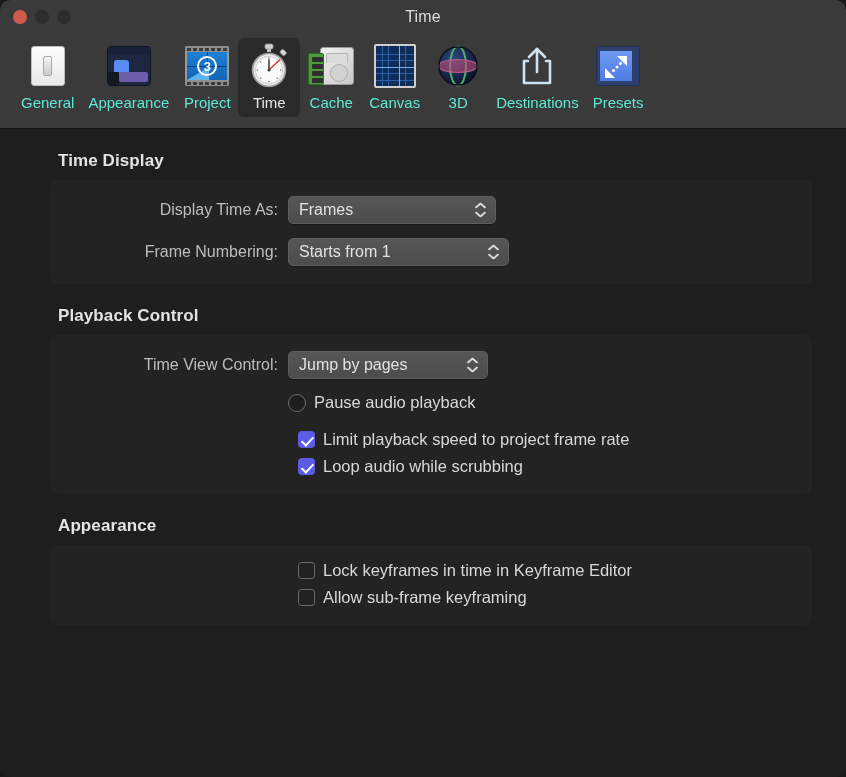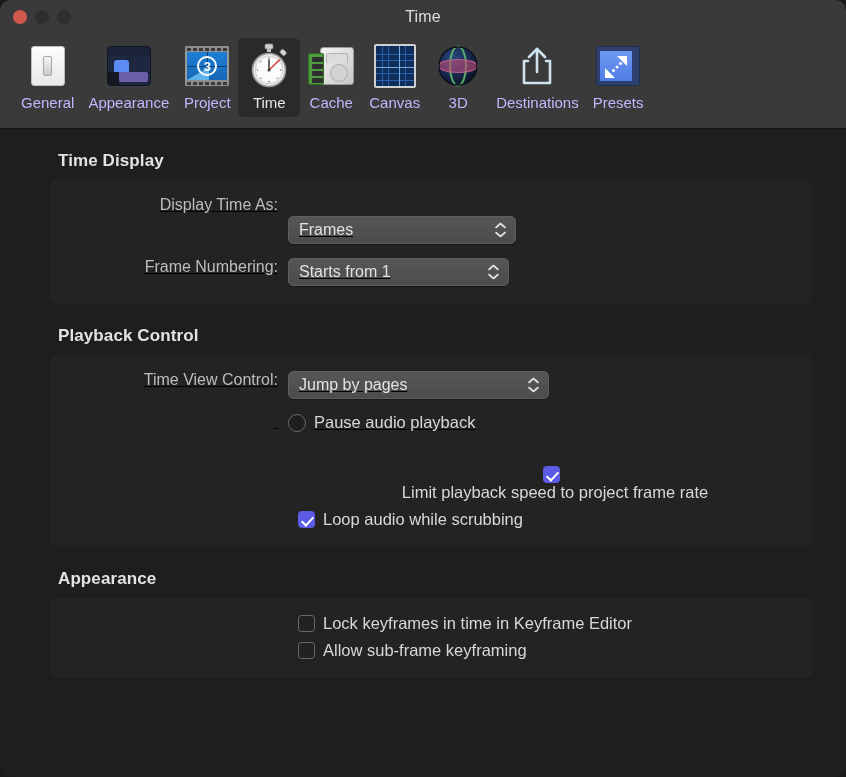--- a/index.html
+++ b/index.html
@@ -59,21 +59,21 @@
     margin-top:2px;
   }
   .tb-item.selected { background:#2a2a2a; }
   .tb-icon {
     width:48px; height:48px;
     position:relative;
     display:flex; align-items:center; justify-content:center;
     margin-bottom:4px;
   }
   .tb-label {
-    font-size:15px; color:#c4b5fd; white-space:nowrap;
+    font-size:15px; color:#5eead4; white-space:nowrap;
     line-height:18px;
   }
   .tb-item.selected .tb-label { color:#e6e6e6; }
 
   
   .ic-general {
     width:34px; height:40px; border-radius:3px;
     background:linear-gradient(#fdfdfd,#e8e8e8);
     border:1px solid #bdbdbd;
     display:flex; align-items:center; justify-content:center;
@@ -147,21 +147,21 @@
   #content { padding:0 0 0 16px; }
   .section { margin:0 34px; }
   .sec-title {
     font-size:17px; color:#e3e3e3; font-weight:bold;
     padding:22px 0 9px 8px; letter-spacing:.1px;
   }
   .panel {
     background:#232323; border-radius:7px;
     padding:16px 0 18px 0;
   }
-  .row { display:flex; margin-bottom:14px;text-decoration:underline; }
+  .row { display:flex; align-items:center; margin-bottom:14px; }
   .row:last-child { margin-bottom:0; }
   .row-label {
     width:238px; text-align:right; padding-right:10px;
     font-size:16px; color:#bdbdbd; white-space:nowrap;
   }
   .row-label.blank { color:transparent; }
 
   
   .popup {
     position:relative; display:inline-flex; align-items:center;
@@ -171,23 +171,23 @@
     padding:0 34px 0 10px;
     font-size:16px; color:#e2e2e2; white-space:nowrap;
     box-shadow:0 1px 1px rgba(0,0,0,.35);
   }
   .popup .chev {
     position:absolute; right:9px; top:50%; transform:translateY(-50%);
     display:flex; flex-direction:column; align-items:center; gap:3px;
     color:#dedede;
   }
   .popup .chev svg { display:block; }
-  .popup.w-frames { width:228px;margin-top:20px; }
+  .popup.w-frames { width:208px; }
   .popup.w-numbering { width:221px; }
-  .popup.w-update { width:261px; }
+  .popup.w-update { width:200px; }
 
   
   .optrow { display:flex; align-items:center; }
   .radio {
     width:18px; height:18px; border-radius:50%; flex:none;
     background:#1e1e1e; border:1.5px solid #6a6a6a;
     position:relative; margin-right:8px;
   }
   .radio.on { background:#5b5be6; border-color:#5b5be6; }
   .radio.on:after {
@@ -204,21 +204,21 @@
     background:#222; border:1.4px solid #6a6a6a;
     position:relative; margin-right:8px;
   }
   .cbox.on { background:#5b5be6; border-color:#5b5be6; }
   .cbox.on:after {
     content:""; position:absolute; left:5px; top:1.5px;
     width:5px; height:10px; border:solid #fff;
     border-width:0 2px 2px 0; transform:rotate(43deg);
   }
   .indent { padding-left:248px; }
-  .gap-top { margin-top:34px;flex-direction:column; }
+  .gap-top { margin-top:18px; }
   .tight { margin-bottom:8px; }
 </style>
 </head>
 <body>
 
 <div id="window">
 
   <div id="titlebar">
     <div id="traffic">
       <span class="light close"></span>

